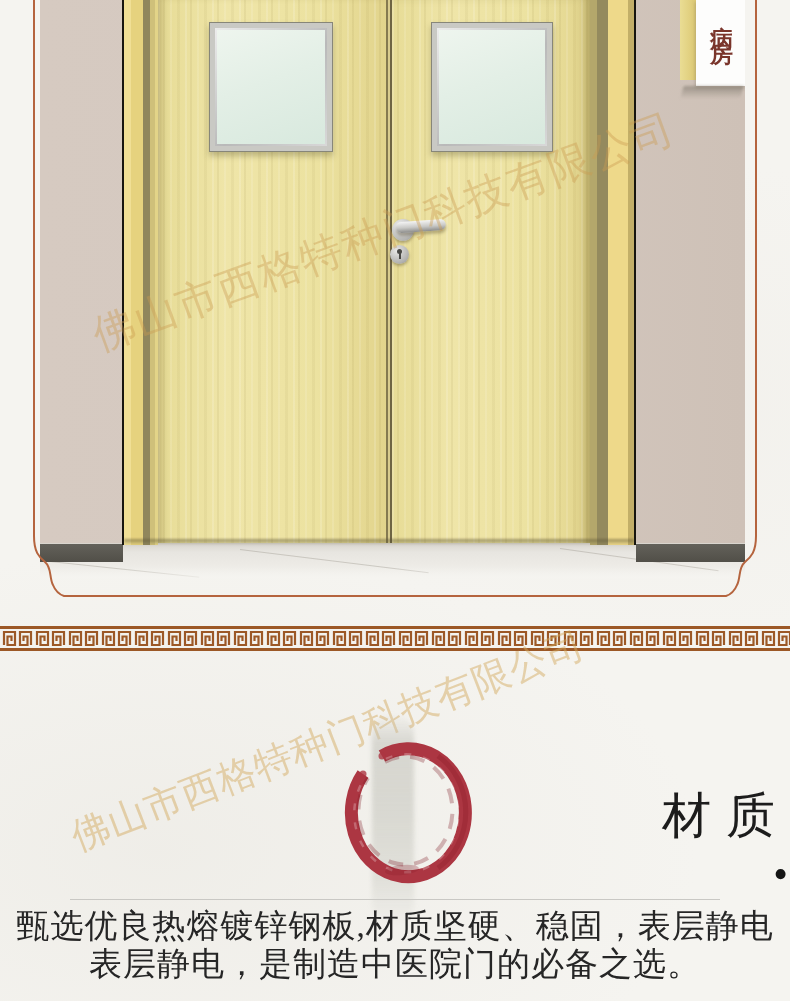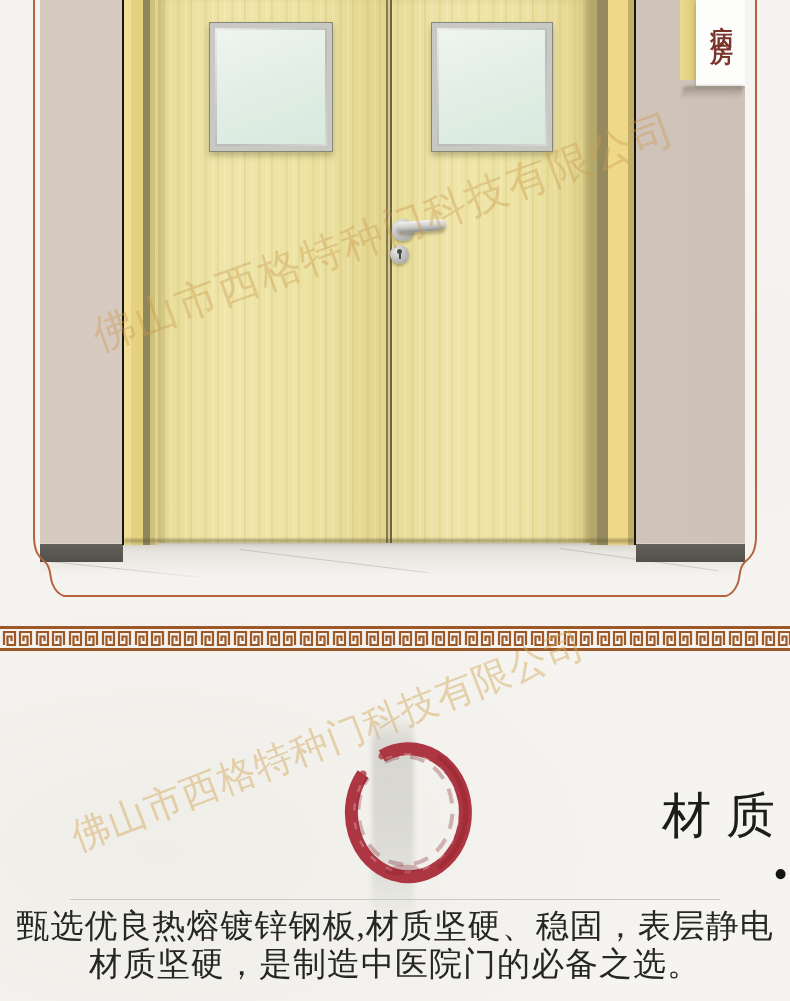--- a/index.html
+++ b/index.html
@@ -177,16 +177,16 @@
   </svg>
 
   <div class="abs title-row">
     <span class="title-part">材质</span>
     <span class="title-dot">•</span>
   </div>
 
   <div class="abs divider"></div>
   <div class="abs body-text">
     <div>甄选优良热熔镀锌钢板,材质坚硬、稳固，表层静电</div>
-    <div>材质坚硬，是制造中医院门的必备之选。</div>
+    <div>表层静电，是制造中医院门的必备之选。</div>
   </div>
 
 </div>
 
 </body></html>

